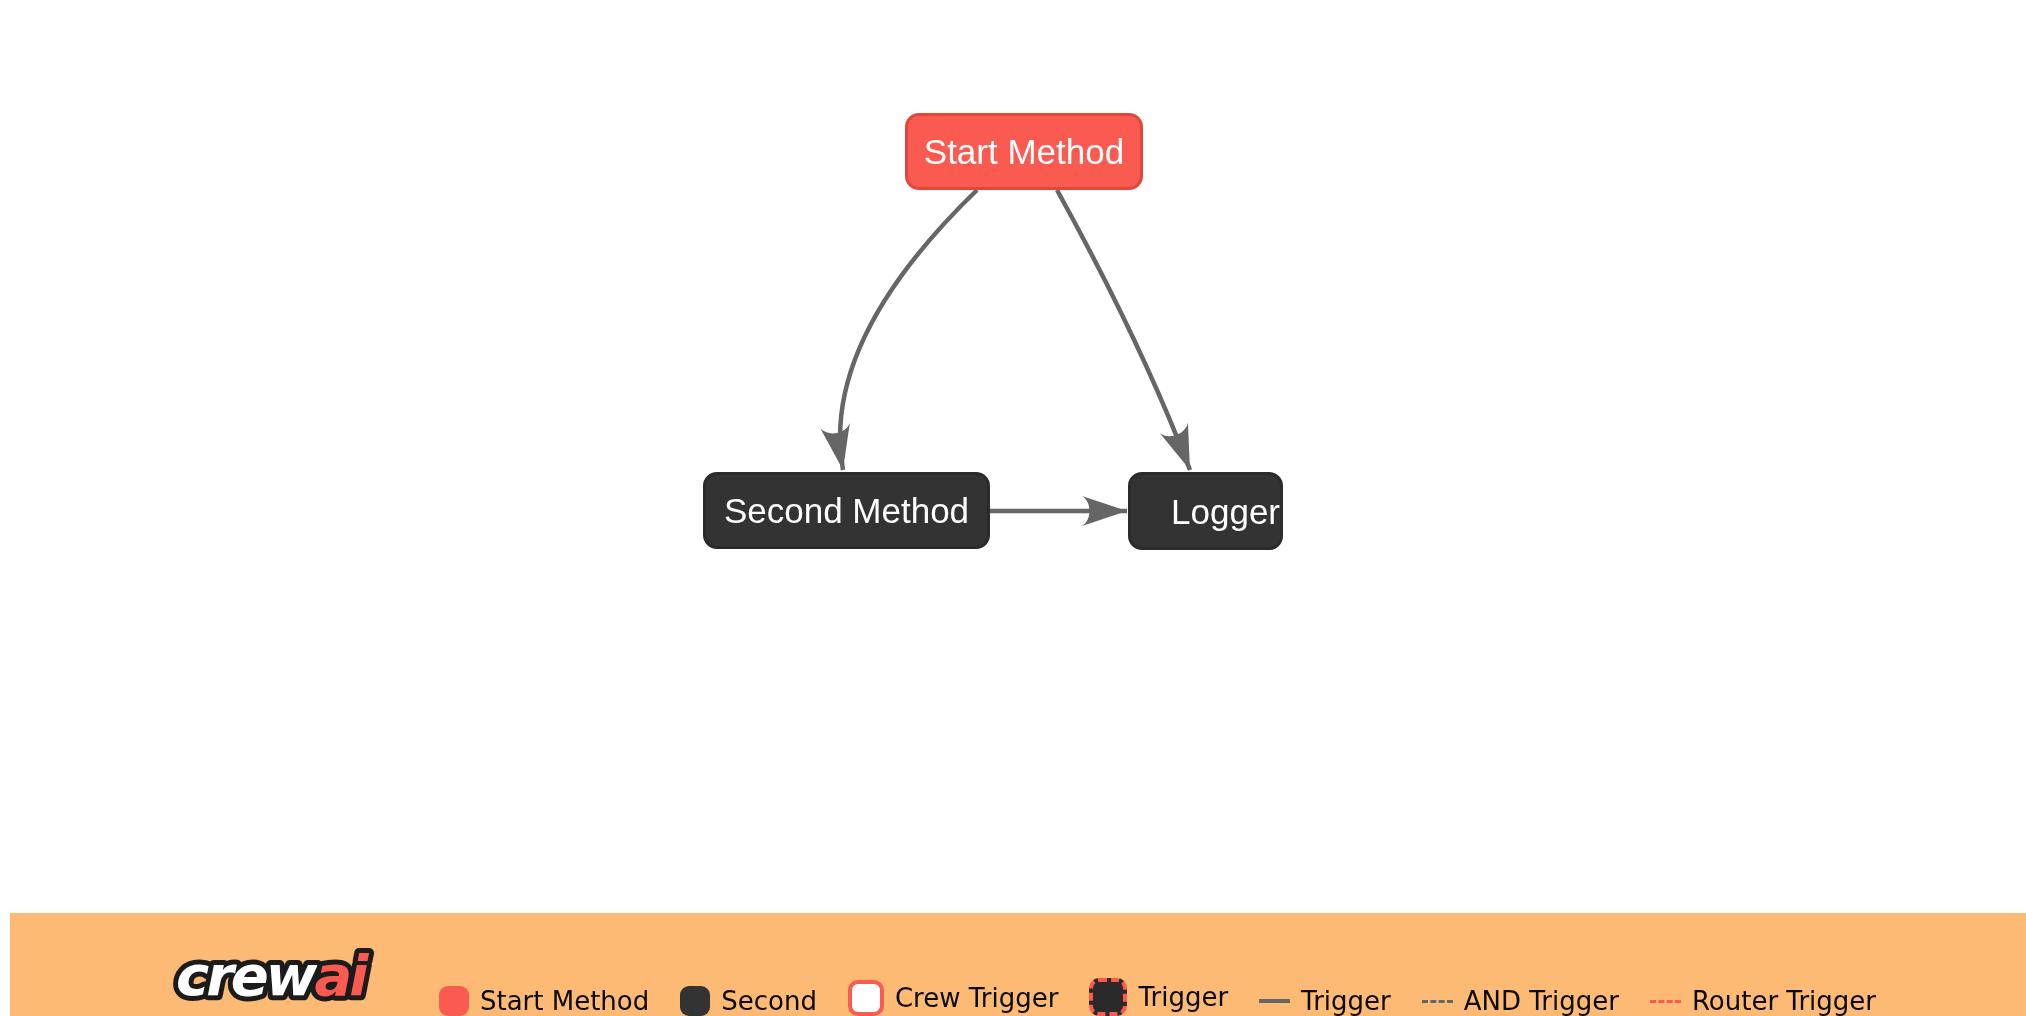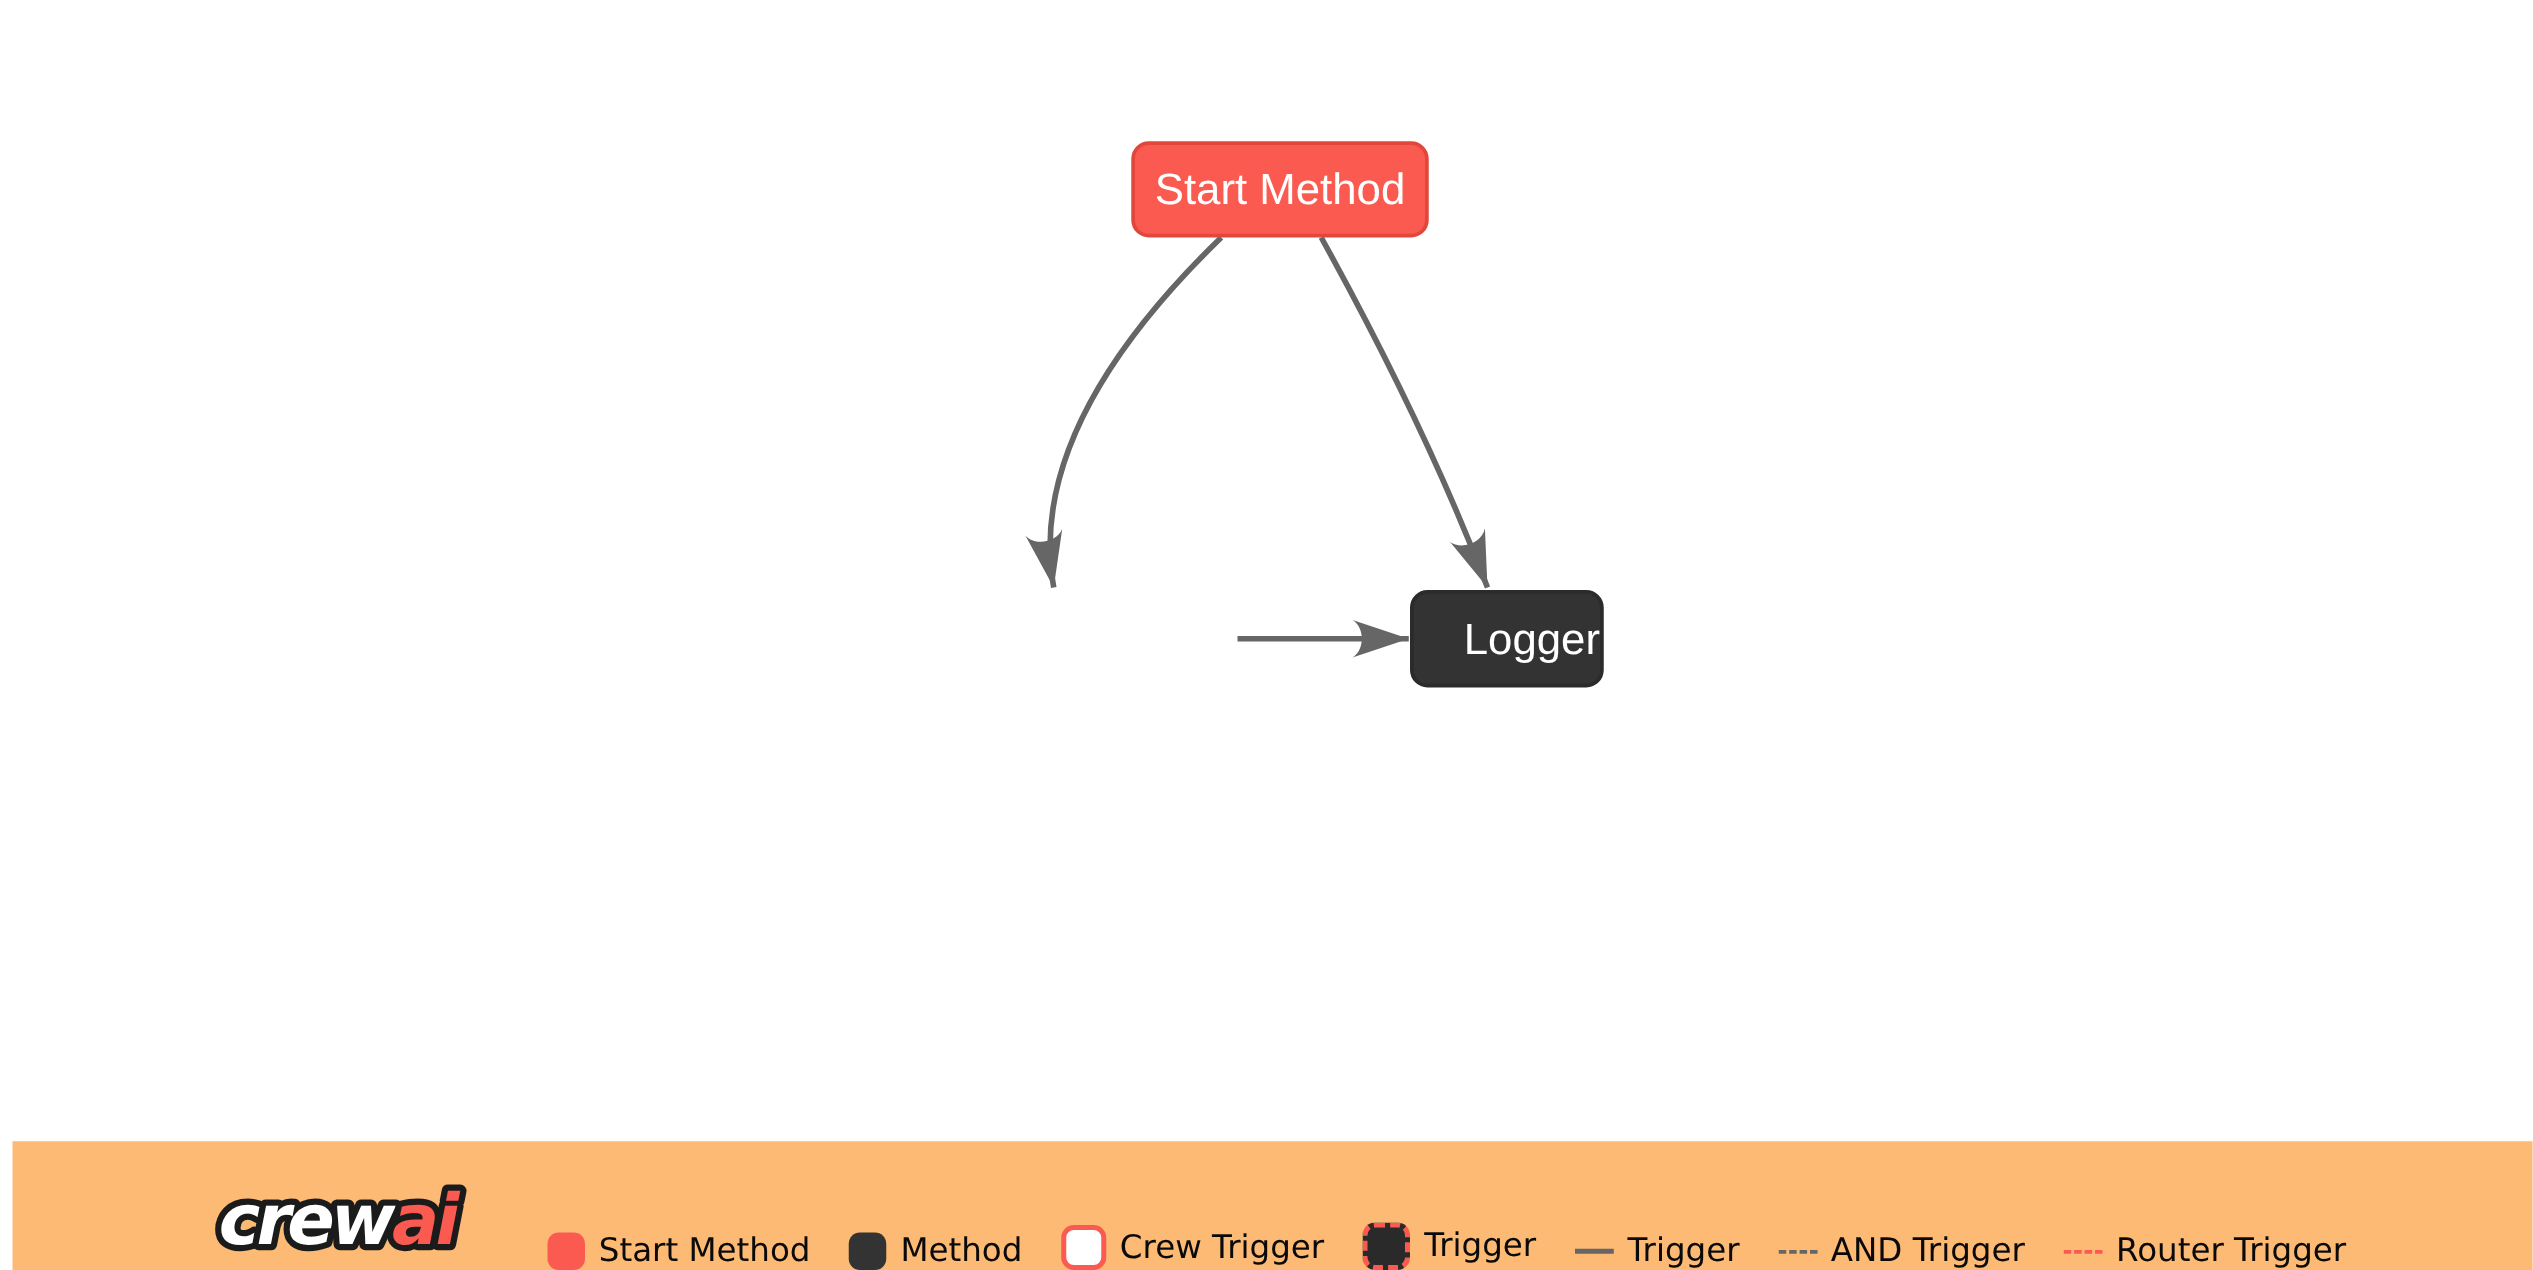--- a/index.html
+++ b/index.html
@@ -61,39 +61,42 @@
         </marker>
       </defs>
       <path class="edge" marker-end="url(#arrowhead)" d="M 967 190 Q 810 342 833 470"></path>
       <path class="edge" marker-end="url(#arrowhead)" d="M 1047 190 Q 1131 342 1180 470"></path>
       <path class="edge" marker-end="url(#arrowhead)" d="M 980 511 L 1117 511"></path>
     </svg>
 
     <div class="node" id="node-start">
       <span>Start Method</span>
     </div>
+    <div class="node" id="node-second">
+      <span>Second Method</span>
+    </div>
     <div class="node" id="node-logger">
       <span>Logger</span>
     </div>
   </div>
 
   <div class="legend">
 
     <svg class="logo-svg" width="232" height="80" viewBox="0 0 232 80">
       <text class="logo-text" x="6" y="59" font-size="56" stroke="#1B1B1B" stroke-width="10" stroke-linejoin="round" paint-order="stroke"><tspan fill="#FFFFFF">crew</tspan><tspan fill="#FB5A50">ai</tspan></text>
     </svg>
 
     <div class="legend-item">
       <span class="swatch swatch-start"></span>
       <span class="legend-label">Start Method</span>
     </div>
 
     <div class="legend-item">
       <span class="swatch swatch-method"></span>
-      <span class="legend-label">Method</span>
+      <span class="legend-label">Second</span>
     </div>
 
     <div class="legend-item">
       <span class="swatch swatch-crew"></span>
       <span class="legend-label">Crew Trigger</span>
     </div>
 
     <div class="legend-item">
       <span class="swatch swatch-router"></span>
       <span class="legend-label">Trigger</span>

